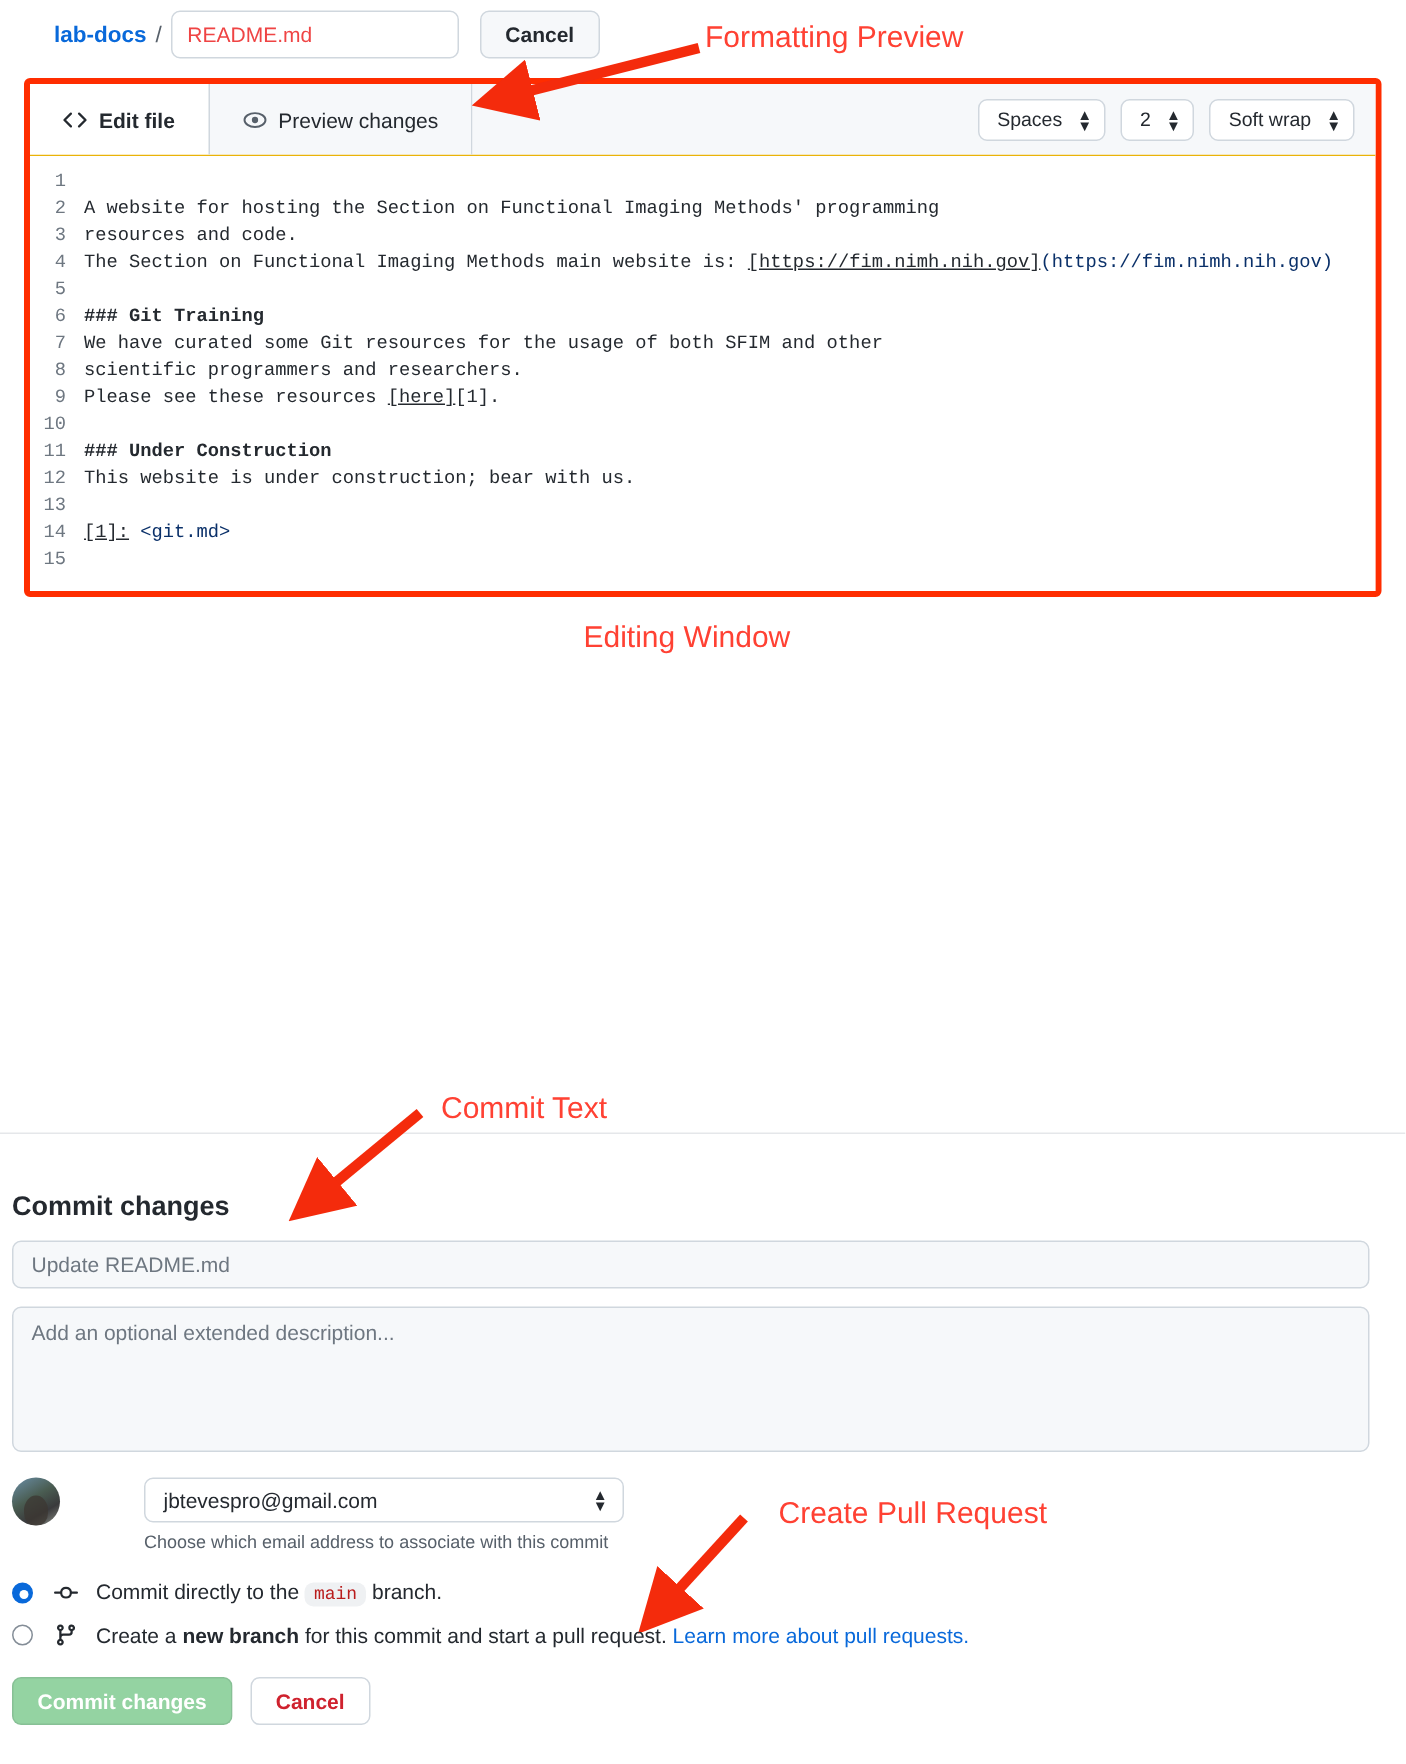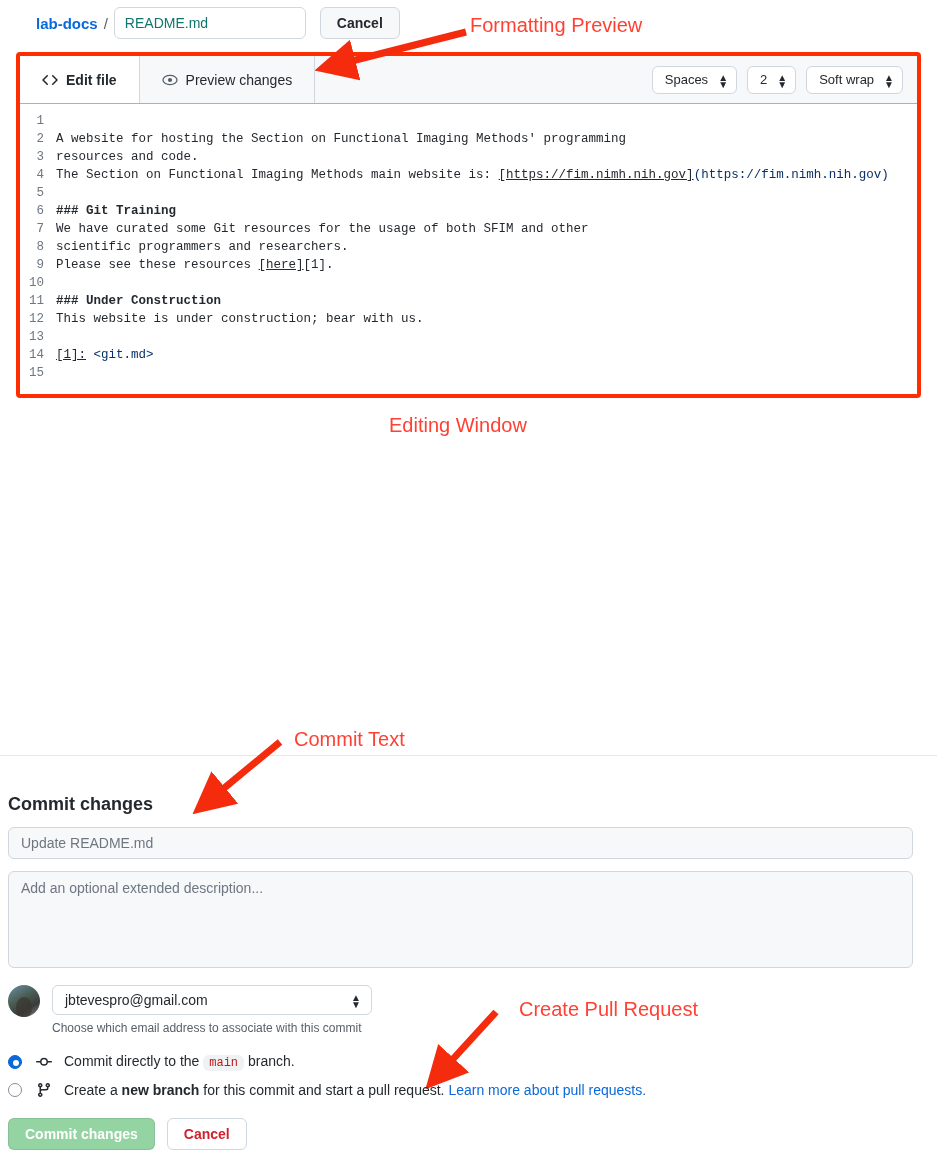--- a/index.html
+++ b/index.html
@@ -31,21 +31,21 @@
   }
   .slash { color: #57606a; margin: 0 6px; font-size: 15px; }
   .filename-input {
     width: 192px; height: 32px;
     border: 1px solid #d0d7de;
     border-radius: 6px;
     background: #ffffff;
     padding: 0 10px;
     font-family: "Liberation Sans", sans-serif;
     font-size: 14px;
-    color: #0f766e;
+    color: #ef4444;
     outline: none;
   }
   .cancel-top {
     margin-left: 14px;
     height: 32px;
     padding: 0 16px;
     border: 1px solid #d0d7de;
     border-radius: 6px;
     background: #f6f8fa;
     font-family: "Liberation Sans", sans-serif;
@@ -190,21 +190,21 @@
     background: linear-gradient(150deg,#6b8fa8 0%,#4a5d52 42%,#3a3a3c 70%,#8c8f86 100%);
     flex: none;
     overflow: hidden;
     position: relative;
   }
   .avatar::after {
     content:""; position:absolute; left:8px; top:12px;
     width:16px; height:20px; border-radius:50% 50% 42% 42%;
     background: rgba(60,55,50,.75);
   }
-  .email-col { display: flex; flex-direction: column; }
+  .email-col { display: flex; flex-direction: column; margin-left: 44px; }
   .email-sel {
     width: 320px; height: 30px;
     border: 1px solid #d0d7de; border-radius: 6px; background: #ffffff;
     display: flex; align-items: center; justify-content: space-between;
     padding: 0 10px 0 12px;
     font-size: 14px; color: #24292f; cursor: pointer;
   }
   .email-note { font-size: 12px; color: #57606a; margin-top: 6px; }
 
   .radio-row { display: flex; align-items: center; gap: 0; margin-top: 18px; font-size: 14px; }

